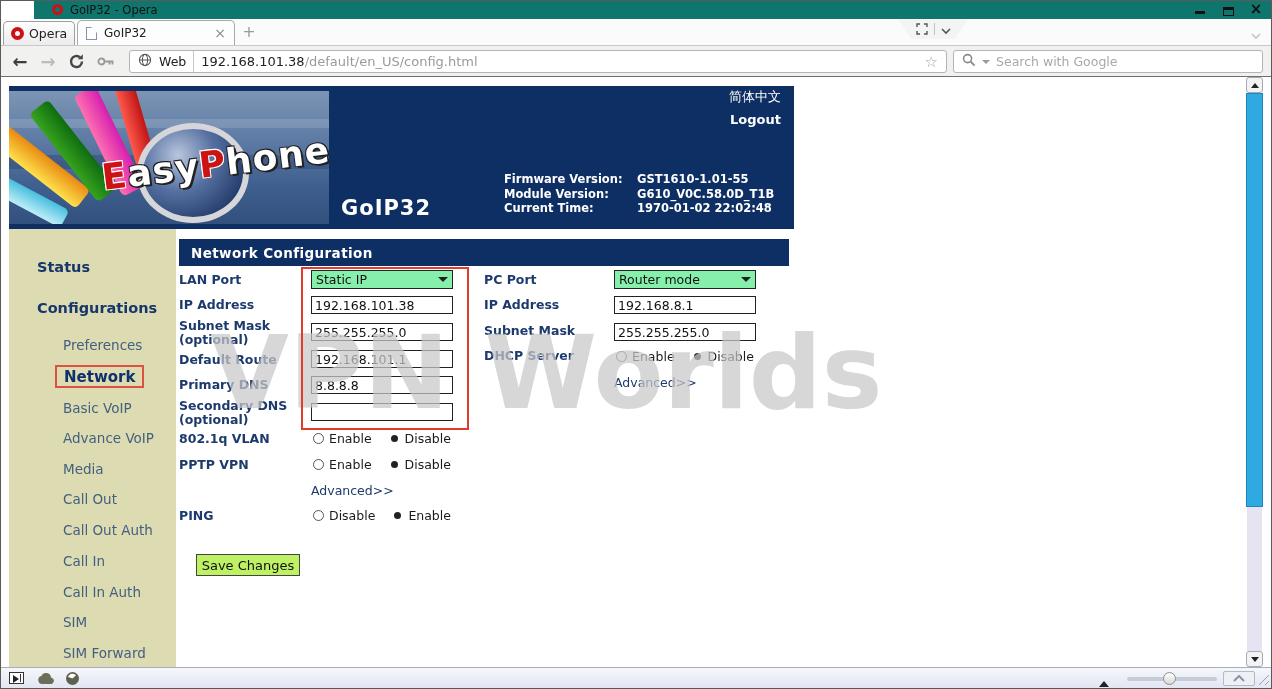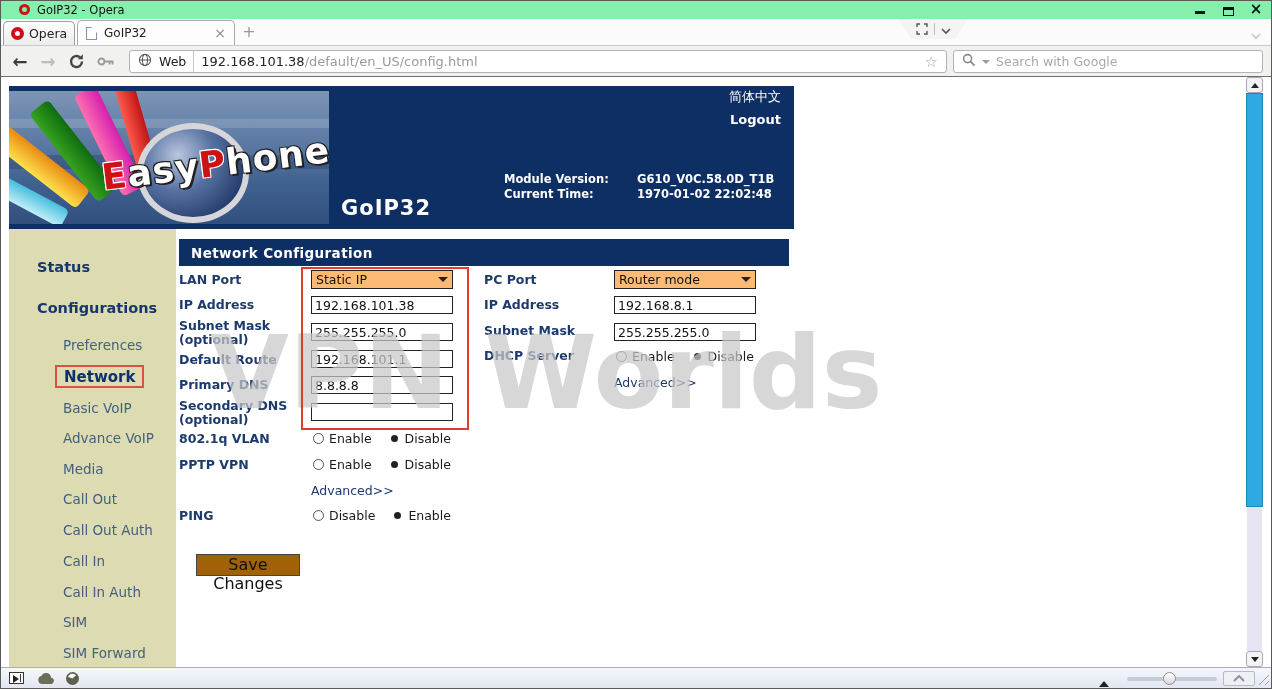--- a/index.html
+++ b/index.html
@@ -1,20 +1,20 @@
 <!DOCTYPE html>
 <html><head>
 <meta charset="utf-8">
 <style>
   * { margin:0; padding:0; box-sizing:border-box; }
   body { font-family:"DejaVu Sans","Liberation Sans",sans-serif; background:#d8d8d8; }
   .window { position:relative; width:1272px; height:689px; background:#fff; border:1px solid #5a5a5a; overflow:hidden; }
 
   
-  .titlebar { position:relative; height:18px; background:#86efac; }
+  .titlebar { position:relative; height:18px; background:#0f766e;margin-left:33px; }
   .opera-badge { position:absolute; left:18px; top:3px; width:11px; height:11px; border:3px solid #cc1016; border-radius:50%; }
   .title-text { position:absolute; left:36px; top:2px; font-size:11.5px; color:#111; }
   .win-controls { position:absolute; right:8px; top:2px; display:flex; gap:14px; align-items:center; }
   .wc { width:14px; height:13px; display:flex; align-items:flex-end; justify-content:center; cursor:default; }
   .wc.min i { display:block; width:10px; height:3px; background:#111; margin-bottom:2px; }
   .wc.res i { display:block; width:11px; height:9px; border:1px solid #111; border-top:3px solid #111; }
   .wc.cls { font-size:15px; font-weight:bold; color:#111; line-height:13px; align-items:center; }
 
   
   .tabbar { position:relative; height:26px; background:#fbfbfb; }
@@ -65,28 +65,28 @@
   .sidebar { position:absolute; left:8px; top:152px; width:167px; height:438px; background:#dcdbb2; z-index:2; }
   .side-item { position:absolute; white-space:nowrap; cursor:default; }
   .s-section { left:28px; font-size:14.5px; font-weight:bold; color:#17376c; }
   .s-sub { left:54px; font-size:13.5px; color:#44607f; }
   .s-selected { left:46px; font-size:15px; font-weight:bold; color:#10306a; border:2px solid #dd5142; padding:1px 7px 0 7px; }
 
   
   .nc-bar { position:absolute; left:178px; top:162px; width:610px; height:27px; background:#0e2f63; color:#fff; font-size:13.5px; font-weight:bold; display:flex; align-items:center; padding-left:12px; letter-spacing:.4px; z-index:2; }
   .flabel { position:absolute; font-size:12.5px; font-weight:bold; color:#1d3a6d; line-height:14px; z-index:2; white-space:nowrap; }
   .tin { position:absolute; width:142px; height:18px; border:1px solid #222; background:#fff; font-family:"DejaVu Sans","Liberation Sans",sans-serif; font-size:12.5px; padding:0 3px; color:#111; z-index:3; }
-  .tsel { position:absolute; width:142px; height:19px; border:1px solid #222; background:#fdba74; display:flex; align-items:center; font-size:12.5px; color:#111; padding-left:4px; z-index:3; }
+  .tsel { position:absolute; width:142px; height:19px; border:1px solid #222; background:#86efac; display:flex; align-items:center; font-size:12.5px; color:#111; padding-left:4px; z-index:3; }
   .sel-arrow { margin-left:auto; margin-right:4px; width:0; height:0; border:5px solid transparent; border-top-color:#222; margin-top:5px; }
   .radio-row { position:absolute; display:flex; align-items:center; font-size:12.5px; color:#1a1a1a; z-index:3; }
   .rb { width:11px; height:11px; border:1px solid #555; border-radius:50%; background:#fff; margin-right:5px; flex:none; }
   .rb.dot { width:7px; height:7px; border:none; background:#222; margin:0 7px 0 3px; }
   .rlabel { margin-right:16px; }
   .adv-link { position:absolute; font-size:12.5px; color:#1d3a6d; z-index:3; cursor:pointer; }
-  .save-btn { position:absolute; left:195px; top:477px; width:104px; height:22px; background:#a16207; border:1px solid #444; font-family:"DejaVu Sans","Liberation Sans",sans-serif; font-size:16px; color:#111; z-index:3; }
+  .save-btn { position:absolute; left:195px; top:477px; width:104px; height:22px; background:#bef264; border:1px solid #444; font-family:"DejaVu Sans","Liberation Sans",sans-serif; font-size:13px; color:#111; z-index:3; }
   .red-rect { position:absolute; left:300px; top:190px; width:168px; height:163px; border:2px solid #e23b2e; z-index:5; pointer-events:none; }
 
   
   .watermark { position:absolute; left:185px; top:236px; font-size:102px; font-weight:bold; color:#c9c9c9; opacity:.72; letter-spacing:0px; z-index:4; pointer-events:none; white-space:nowrap;margin-left:24px; }
 
   
   .scrollbar { position:absolute; right:8px; top:0; width:17px; height:100%; z-index:6; }
   .sb-btn { position:absolute; left:0; width:17px; height:16px; background:#f3f3f6; border:1px solid #a9a9b2; border-radius:3px; display:flex; align-items:center; justify-content:center; }
   .sb-up { top:0; } .sb-down { bottom:0; }
   .tri-up { width:0; height:0; border:4px solid transparent; border-bottom:5px solid #222; margin-top:-4px; }
@@ -197,20 +197,21 @@
         <span class="bar" style="left:88px;top:-6px;background:linear-gradient(90deg,#ff6fb0,#d51fb0);transform:rotate(-26deg);"></span>
         <span class="bar" style="left:118px;top:-16px;width:20px;background:linear-gradient(90deg,#ff5a4d,#c01515);transform:rotate(-16deg);"></span>
         <span class="bar" style="left:6px;top:62px;width:20px;height:90px;background:linear-gradient(90deg,#bfeef8,#47bede);transform:rotate(-62deg);"></span>
         <span class="sphere"></span>
         <span class="logo-text"><span class="lt-red">E</span><span class="lt-white">asy</span><span class="lt-red">P</span><span class="lt-white">hone</span></span>
       </div>
       <span class="brand">GoIP32</span>
       <a class="lang">简体中文</a>
       <a class="logout">Logout</a>
       <div class="fw">
+        <div><span class="fw-l">Firmware Version:</span><span>GST1610-1.01-55</span></div>
         <div><span class="fw-l">Module Version:</span><span>G610_V0C.58.0D_T1B</span></div>
         <div><span class="fw-l">Current Time:</span><span>1970-01-02 22:02:48</span></div>
       </div>
     </div>
 
     <div class="sidebar">
       <div class="side-item s-section" style="top:30px;">Status</div>
       <div class="side-item s-section" style="top:71px;">Configurations</div>
       <div class="side-item s-sub" style="top:108px;">Preferences</div>
       <div class="side-item s-selected" style="top:136px;">Network</div>

